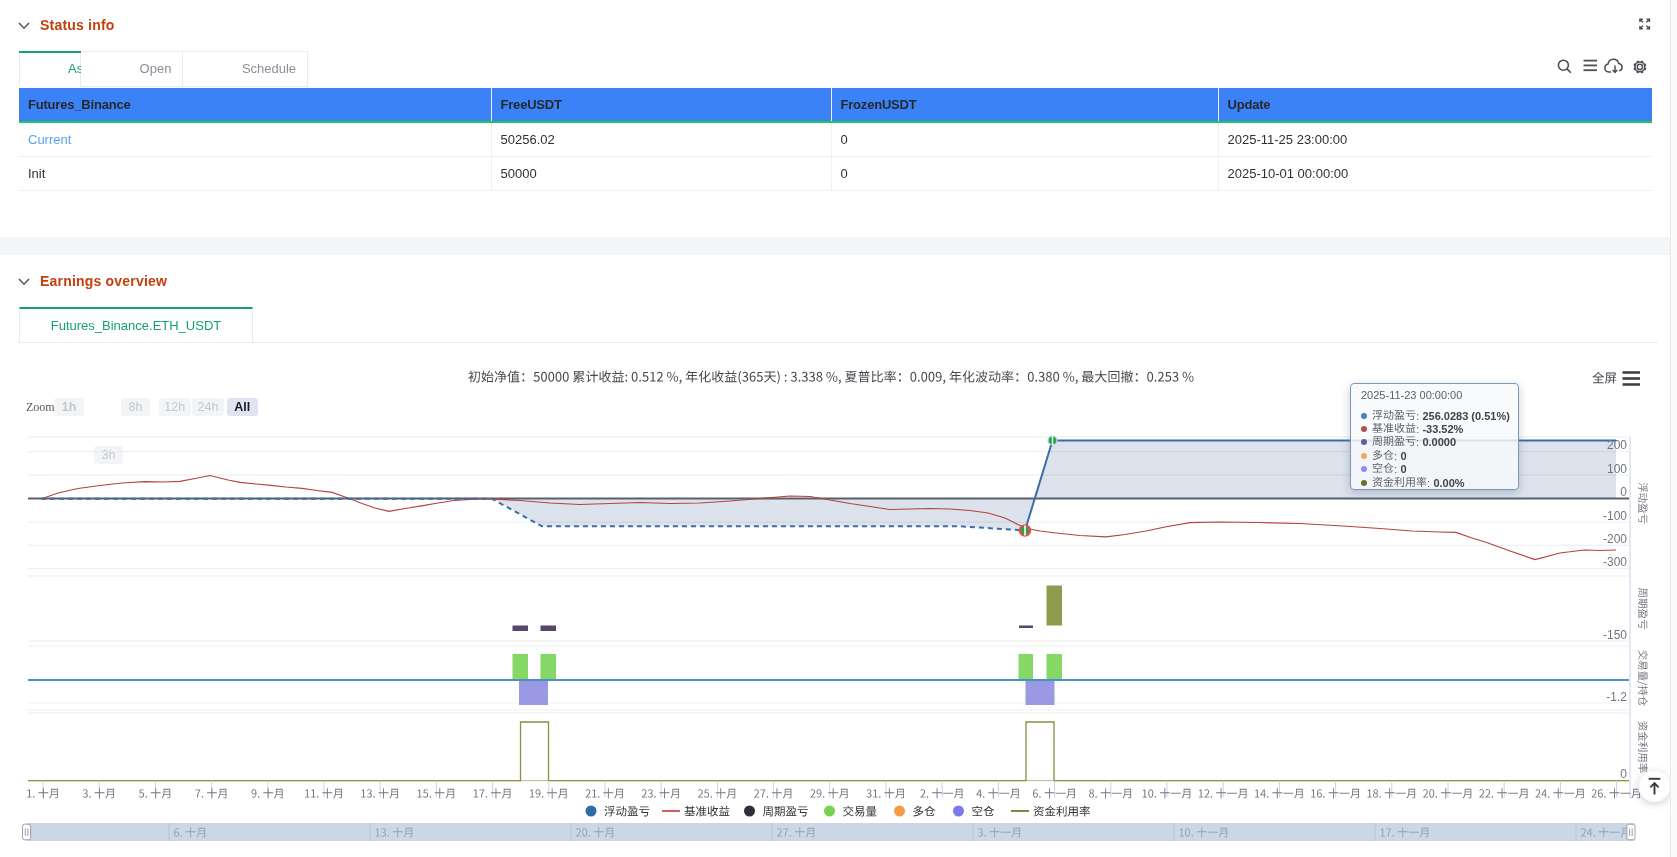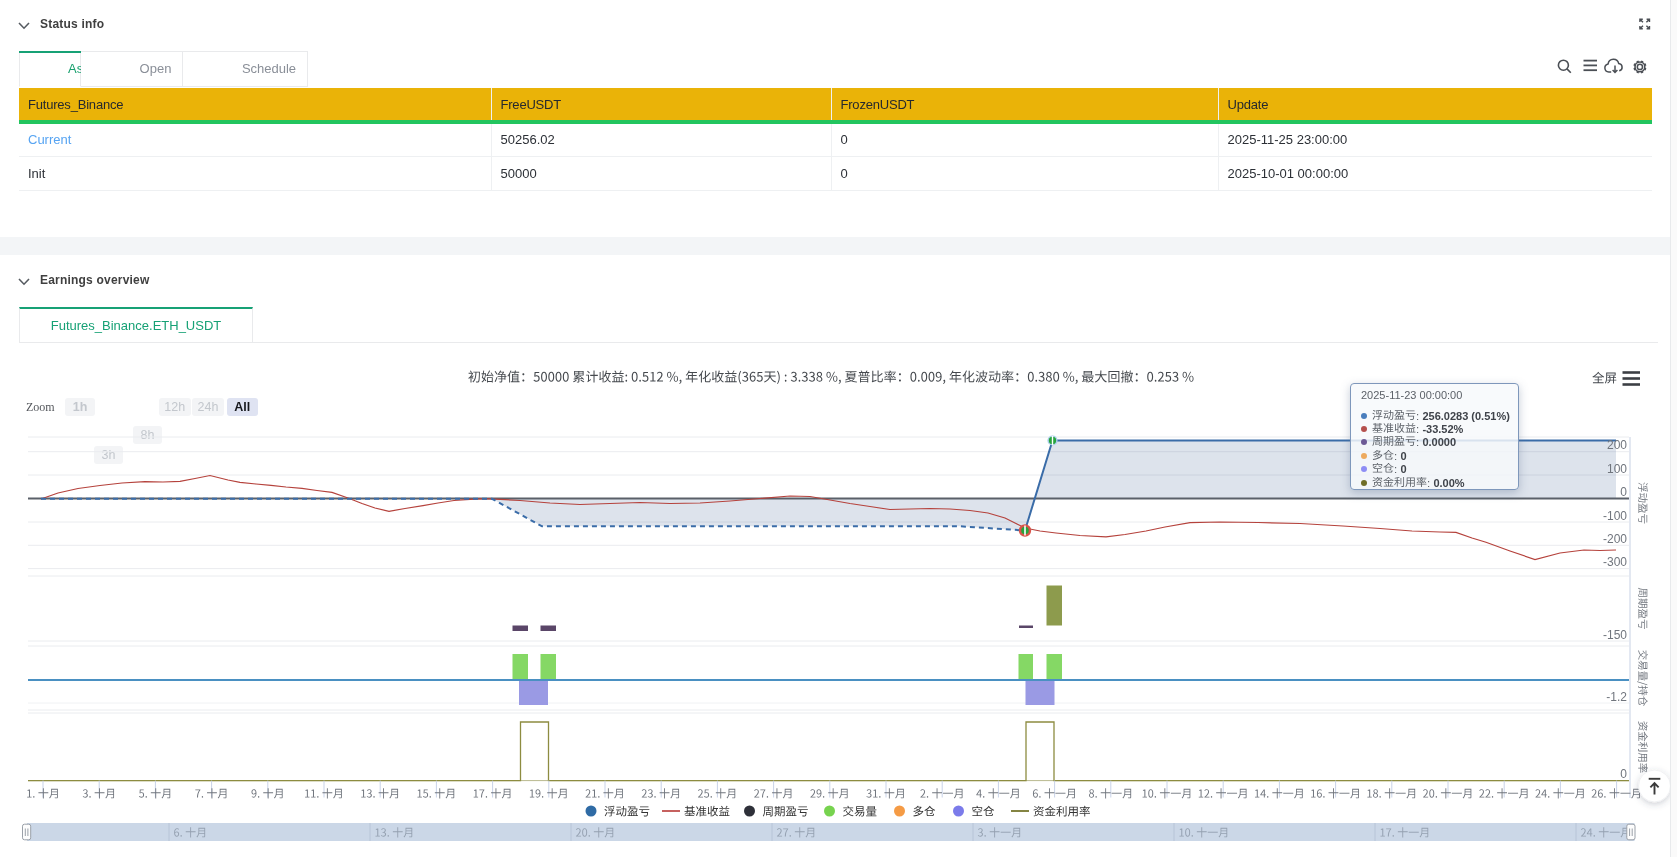--- a/index.html
+++ b/index.html
@@ -1,24 +1,24 @@
 <!DOCTYPE html>
 <html><head><meta charset="utf-8"><style>
 * { margin:0; padding:0; box-sizing:border-box; }
 html,body { width:1677px; height:857px; background:#fff; font-family:"Liberation Sans",sans-serif; overflow:hidden; }
 #page { position:relative; width:1677px; height:857px; }
-.hd { position:absolute; font-size:12px; font-weight:bold; color:#404040; letter-spacing:0.2px; }
+.hd { position:absolute; font-size:14px; font-weight:bold; color:#c2410c; letter-spacing:0.2px; }
 .tabs { position:absolute; left:19px; top:51px; display:flex; }
 .tab { height:36px; line-height:34px; border:1px solid #e9eaec; border-left:none; background:#fff; font-size:13px; color:#8a8f98; text-align:center; position:relative;padding-left:48px; }
 .tab:first-child { border-left:1px solid #e9eaec; }
 .tab.on { color:#18a06e; border-bottom-color:#fff; }
 .tab.on:before { content:""; position:absolute; left:-1px; right:-1px; top:-1px; height:2px; background:#16a175; }
 table { position:absolute; left:19px; top:88px; width:1633px; border-collapse:collapse; table-layout:fixed; font-size:13px; color:#2c3036; }
 th,td { height:34px; padding:0 0 0 9px; text-align:left; font-weight:normal; border-bottom:1px solid #eef0f2; border-right:1px solid #eef0f2; }
-th { background:#eab308; font-weight:normal; letter-spacing:-0.2px; color:#26292e; border-bottom:4px solid #22c55e; }
+th { background:#3b82f6; font-weight:bold; letter-spacing:-0.2px; color:#26292e; border-bottom:2px solid #22c55e; }
 th:last-child, td:last-child { border-right:none; }
 tr.r3 td { height:33px; }
 .blue { color:#57a4f2; } .red { color:#e23a34; }
 .gap { position:absolute; left:0; top:237px; width:1677px; height:18px; background:#f3f5f7; }
 .etab { position:absolute; left:19px; top:307px; width:234px; height:36px; background:#fff; border:1px solid #e9eaec; border-top:2px solid #16a175; color:#16a175; font-size:13px; text-align:center; line-height:33px; z-index:2; }
 .etabline { position:absolute; left:19px; top:342px; width:1639px; height:1px; background:#e9eaec; z-index:1; }
 .zoom { position:absolute; top:398px; height:18px; border-radius:3px; font-size:12.5px; text-align:center; line-height:18px; background:#f3f4f6; color:#c3c7cd; }
 .zoom.all { background:#dfe3f2; color:#16181d; font-weight:bold; }
 .zlab { position:absolute; left:26px; top:400px; font-size:12px; color:#54575c;font-family:Liberation Serif, serif; }
 svg.chart { position:absolute; left:0; top:0; width:1677px; height:857px; }
@@ -64,23 +64,23 @@
           <td>0</td>
           <td>2025-10-01 00:00:00</td>
         </tr>
 </tbody>
     </table>
 <div class="gap"></div>
 <div class="hd" style="left:40px; top:273px;text-align:right;">Earnings overview</div>
 <div class="etabline"></div>
 <div class="etab">Futures_Binance.ETH_USDT</div>
 <div class="zlab">Zoom</div>
-<div class="zoom" style="left:65px; width:30px;font-weight:bold;">1h</div>
+<div class="zoom" style="left:54px; width:30px;font-weight:bold;">1h</div>
 <div class="zoom" style="left:94px; width:29px;margin-top:48px;">3h</div>
-<div class="zoom" style="left:133px; width:29px;margin-top:28px;">8h</div>
+<div class="zoom" style="left:121px; width:29px;">8h</div>
 <div class="zoom" style="left:158.8px; width:32px;">12h</div>
 <div class="zoom" style="left:192px; width:32px;">24h</div>
 <div class="zoom all" style="left:226.7px; width:31px;">All</div>
 <svg class="chart" viewBox="0 0 1677 857">
       <defs>
         <path id="u25" d="M205 284C306 284 372 369 372 517C372 663 306 746 205 746C105 746 39 663 39 517C39 369 105 284 205 284ZM205 340C147 340 108 400 108 517C108 634 147 690 205 690C263 690 302 634 302 517C302 400 263 340 205 340ZM226 -13H288L693 746H631ZM716 -13C816 -13 882 71 882 219C882 366 816 449 716 449C616 449 550 366 550 219C550 71 616 -13 716 -13ZM716 43C658 43 618 102 618 219C618 336 658 393 716 393C773 393 814 336 814 219C814 102 773 43 716 43Z"></path>
         <path id="u28" d="M239 -196 295 -171C209 -29 168 141 168 311C168 480 209 649 295 792L239 818C147 668 92 507 92 311C92 114 147 -47 239 -196Z"></path>
         <path id="u29" d="M99 -196C191 -47 246 114 246 311C246 507 191 668 99 818L42 792C128 649 171 480 171 311C171 141 128 -29 42 -171Z"></path>
         <path id="u2c" d="M75 -190C165 -152 221 -77 221 19C221 86 192 126 144 126C107 126 75 102 75 62C75 22 106 -2 142 -2L153 -1C152 -61 115 -109 53 -136Z"></path>
         <path id="u2e" d="M139 -13C175 -13 205 15 205 56C205 98 175 126 139 126C102 126 73 98 73 56C73 15 102 -13 139 -13Z"></path>

